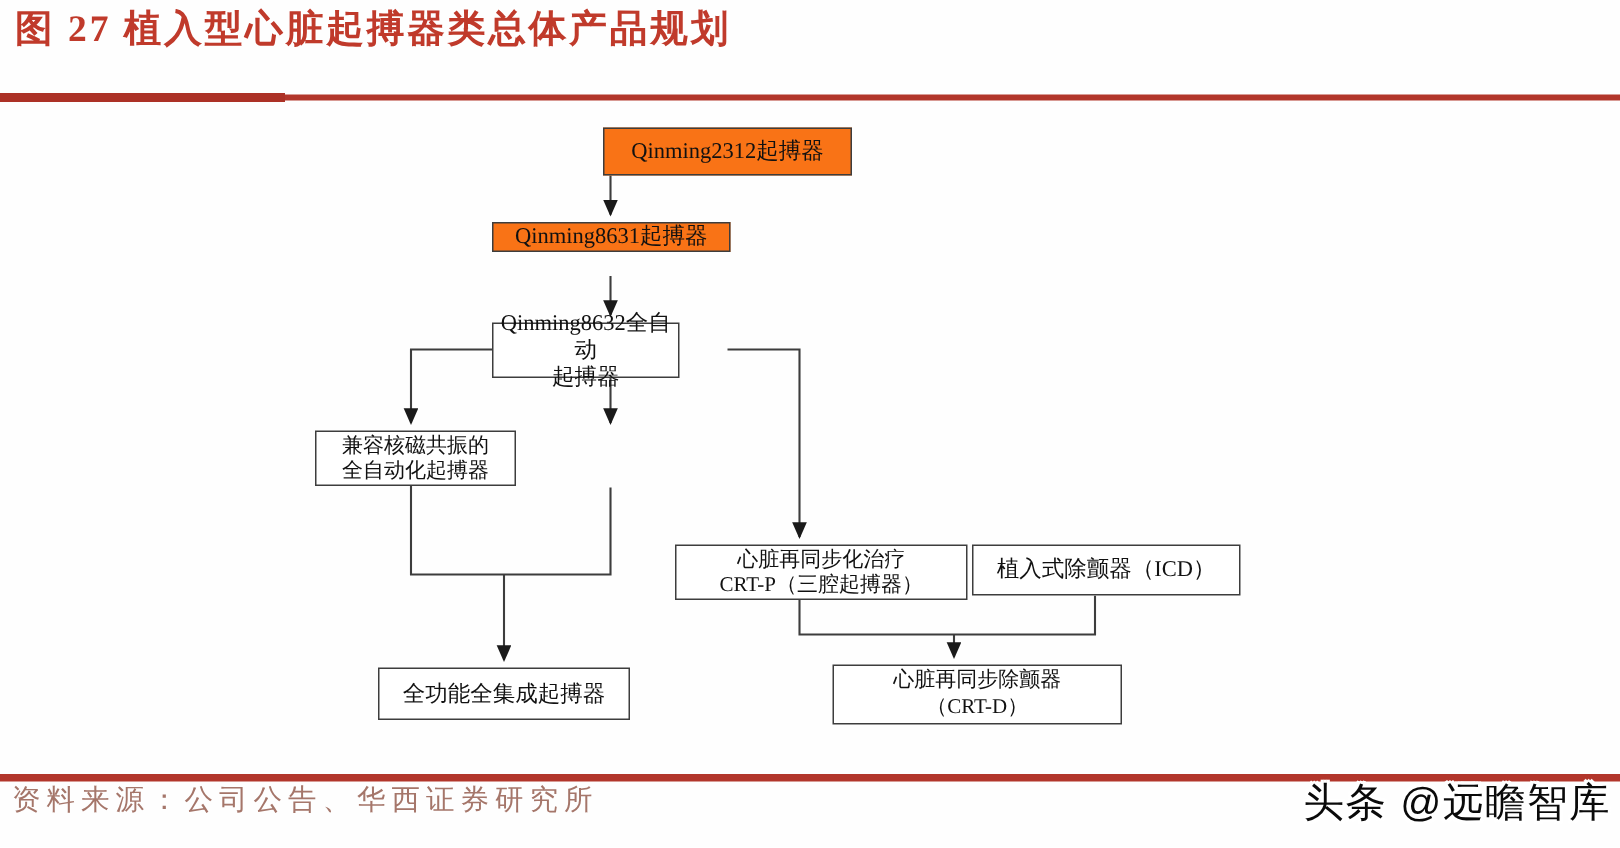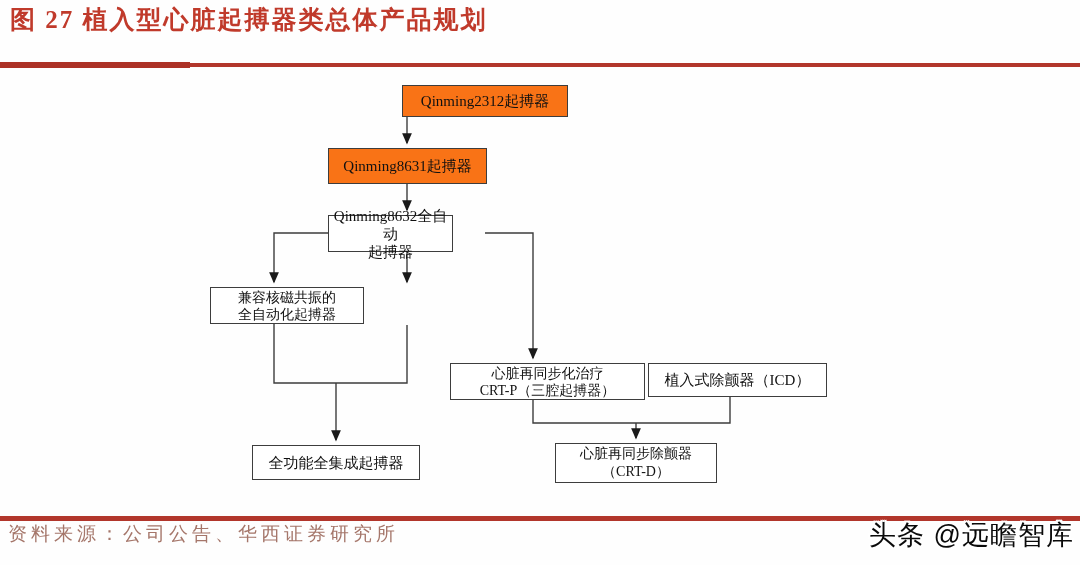--- a/index.html
+++ b/index.html
@@ -23,28 +23,28 @@
                          0 -2px 0 #fff,0 2px 0 #fff,-2px 0 0 #fff,2px 0 0 #fff;
              white-space:nowrap;}
 
   
   .edges{position:absolute;left:0;top:0;width:1080px;height:565px;}
   .node{position:absolute;box-sizing:border-box;border:1px solid #3d3d3d;background:#ffffff;
         display:flex;align-items:center;justify-content:center;text-align:center;
         font-size:15px;line-height:18px;color:#111;white-space:pre-line;}
   .node.shaded{background:#f97316;}
   .n-2312{left:402px;top:85px;width:166px;height:32px;}
-  .n-8631{left:328px;top:148px;width:159px;height:36px;}
+  .n-8631{left:328px;top:148px;width:159px;height:20px;}
   .n-8632{left:328px;top:215px;width:125px;height:37px;}
-  .n-mri {left:210px;top:287px;width:154px;height:37px;font-size:14px;line-height:17px;}
+  .n-mri {left:210px;top:287px;width:134px;height:37px;font-size:14px;line-height:17px;}
   .n-home{left:347px;top:287px;width:125px;height:38px;font-size:14px;line-height:17px;}
   .n-crtp{left:450px;top:363px;width:195px;height:37px;font-size:14px;line-height:17px;}
   .n-icd {left:648px;top:363px;width:179px;height:34px;}
   .n-full{left:252px;top:445px;width:168px;height:35px;text-align:center;}
-  .n-crtd{left:555px;top:443px;width:162px;height:40px;font-size:14px;line-height:18px;}
+  .n-crtd{left:555px;top:443px;width:193px;height:40px;font-size:14px;line-height:18px;}
 </style>
 </head>
 <body>
 
 <div id="page">
 
   <div class="fig-title">图 27 植入型心脏起搏器类总体产品规划</div>
   <div class="rule-top"></div>
   <div class="rule-top-left"></div>
 

